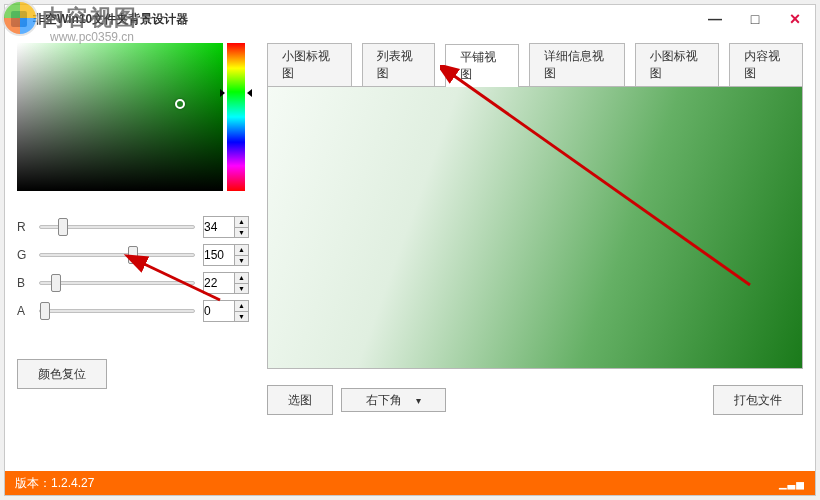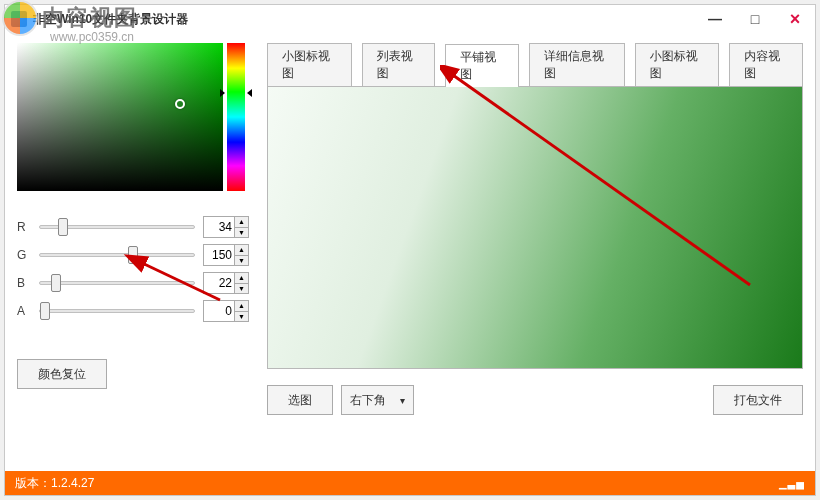--- a/index.html
+++ b/index.html
@@ -23,34 +23,34 @@
 .hexrow { display: flex; align-items: center; margin-top: 4px; gap: 10px; }
 .checker { width: 100px; height: 18px; background-image: linear-gradient(45deg,#ccc 25%,transparent 25%,transparent 75%,#ccc 75%),linear-gradient(45deg,#ccc 25%,transparent 25%,transparent 75%,#ccc 75%); background-size: 10px 10px; background-position: 0 0, 5px 5px; border: 1px solid #aaa; }
 .hex { font-size: 12px; color: #333; }
 .hue2 { width: 18px; height: 18px; background: linear-gradient(to bottom, red, orange); }
 .sliders { margin-top: 22px; }
 .srow { display: flex; align-items: center; height: 28px; gap: 8px; }
 .srow label { width: 14px; font-size: 12px; color: #444; }
 .track { flex: 1; height: 4px; background: #e5e5e5; border: 1px solid #c0c0c0; border-radius: 2px; position: relative; }
 .thumb { position: absolute; width: 10px; height: 18px; background: #f0f0f0; border: 1px solid #888; border-radius: 2px; top: -8px; }
 .numbox { display: flex; border: 1px solid #aaa; height: 22px; }
-.numbox input { width: 30px; border: none; text-align: right; font-size: 12px; padding-right: 2px; }
+.numbox input { width: 30px; border: none; font-size: 12px; padding-right: 2px; }
 .spinner { width: 14px; display: flex; flex-direction: column; border-left: 1px solid #aaa; }
 .spinner div { flex: 1; font-size: 7px; display: flex; align-items: center; justify-content: center; background: #f0f0f0; }
 .spinner div:first-child { border-bottom: 1px solid #aaa; }
 .btnrow { margin-top: 34px; }
 .btn { height: 30px; border: 1px solid #aaa; background: #f4f4f4; font-size: 12px; color: #333; padding: 0 20px; display: inline-flex; align-items: center; justify-content: center; cursor: pointer; }
 .right { flex: 1; display: flex; flex-direction: column; }
 .tabs { display: flex; gap: 10px; }
 .tab { border: 1px solid #b8b8b8; border-bottom: none; background: #f4f4f4; padding: 4px 14px; font-size: 12px; color: #333; cursor: pointer; }
 .tab.active { background: #fff; position: relative; top: 1px; }
 .preview { flex: 1; border: 1px solid #b8b8b8; background: linear-gradient(110deg, #f5fbf5 0%, #e0efe0 30%, #65b065 65%, #1a7a1a 100%); margin-top: 0; }
 .bottomrow { display: flex; gap: 8px; margin-top: 16px; align-items: center; }
 .bottomrow .spacer { flex: 1; }
-.select { height: 30px; border: 1px solid #aaa; background: #f4f4f4; font-size: 12px; color: #333; padding: 0 8px; display: inline-flex; align-items: center; gap: 14px; cursor: pointer; }
+.select { height: 24px; border: 1px solid #aaa; background: #f4f4f4; font-size: 12px; color: #333; padding: 0 24px; display: inline-flex; align-items: center; gap: 14px; cursor: pointer; }
 .select:after { content: '▾'; font-size: 10px; }
 .statusbar { height: 24px; background: #ff6a00; color: #fff; display: flex; align-items: center; padding: 0 10px; font-size: 12px; justify-content: space-between; margin-top: 48px; }
 .statusbar .sig { font-size: 10px; letter-spacing: 1px; }
 .arrow { position: absolute; pointer-events: none; }
 .watermark { position: absolute; top: 0; left: 2px; opacity: .75; display: flex; align-items: center; gap: 4px; pointer-events: none; }
 .watermark .wlogo { width: 36px; height: 36px; border-radius: 50%; background: conic-gradient(#f7b500 0 90deg, #2996ff 90deg 180deg, #f76b1c 180deg 270deg, #59c837 270deg 360deg); border: 2px solid #ddd; }
 .watermark .wtxt { font-size: 22px; font-weight: bold; color: #555; letter-spacing: 2px; }
 .watermark .wurl { position: absolute; top: 30px; left: 48px; font-size: 12px; color: #888; }
 </style>
 </head>

